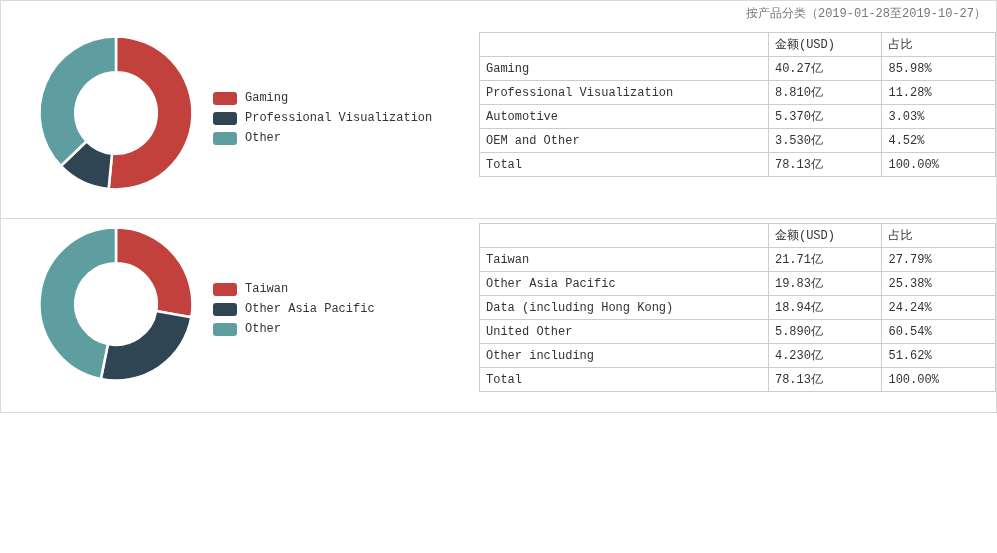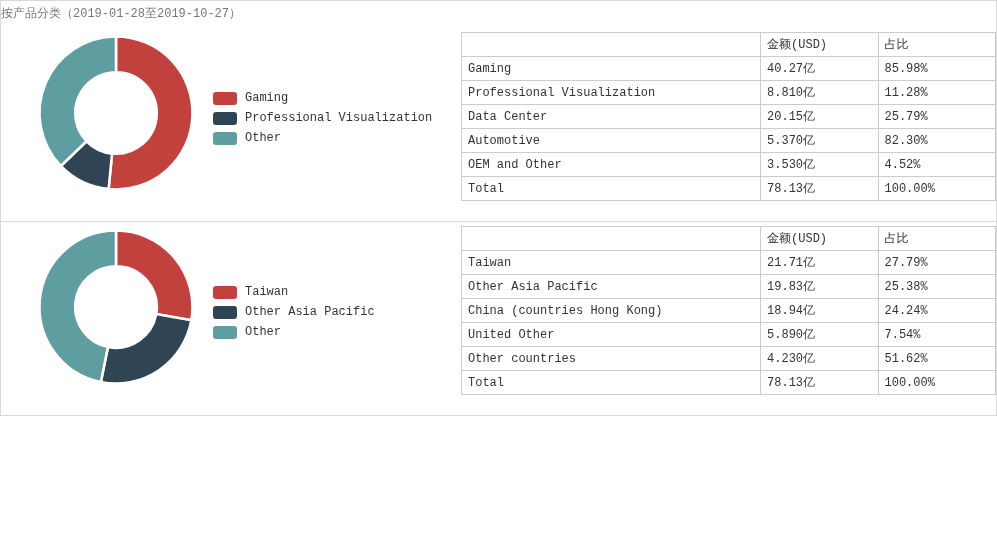--- a/index.html
+++ b/index.html
@@ -13,21 +13,21 @@
   }
   .panel {
     border: 1px solid #d9d9d9;
     padding: 0;
     position: relative;
   }
   .panel + .panel {
     border-top: none;
   }
   .panel-title {
-    text-align: left;
+    text-align: right;
     padding: 4px 10px 6px 0;
     color: #777;
     font-size: 12px;
   }
   .panel-body {
     display: flex;
     align-items: flex-start;
     padding: 0 0 20px 0;
   }
   .chart-area {
@@ -53,20 +53,21 @@
   }
   .legend-swatch {
     width: 24px;
     height: 13px;
     border-radius: 3px;
     margin-right: 8px;
   }
   .table-area {
     flex: 1;
     padding-top: 4px;
+    margin-left: 18px;
   }
   table {
     border-collapse: collapse;
     width: 100%;
   }
   th, td {
     border: 1px solid #ccc;
     padding: 3px 6px;
     text-align: left;
     font-weight: normal;
@@ -120,28 +121,23 @@
               <td>Gaming</td>
               <td>40.27亿</td>
               <td>85.98%</td>
             </tr>
             <tr>
               <td>Professional Visualization</td>
               <td>8.810亿</td>
               <td>11.28%</td>
             </tr>
             <tr>
-              <td>Data Center</td>
-              <td>20.15亿</td>
-              <td>25.79%</td>
-            </tr>
-            <tr>
               <td>Automotive</td>
               <td>5.370亿</td>
-              <td>82.30%</td>
+              <td>3.03%</td>
             </tr>
             <tr>
               <td>OEM and Other</td>
               <td>3.530亿</td>
               <td>4.52%</td>
             </tr>
             <tr>
               <td>Total</td>
               <td>78.13亿</td>
               <td>100.00%</td>
@@ -191,31 +187,31 @@
               <td>Taiwan</td>
               <td>21.71亿</td>
               <td>27.79%</td>
             </tr>
             <tr>
               <td>Other Asia Pacific</td>
               <td>19.83亿</td>
               <td>25.38%</td>
             </tr>
             <tr>
-              <td>China (countries Hong Kong)</td>
+              <td>Data (including Hong Kong)</td>
               <td>18.94亿</td>
               <td>24.24%</td>
             </tr>
             <tr>
               <td>United Other</td>
               <td>5.890亿</td>
-              <td>7.54%</td>
-            </tr>
-            <tr>
-              <td>Other countries</td>
+              <td>60.54%</td>
+            </tr>
+            <tr>
+              <td>Other including</td>
               <td>4.230亿</td>
               <td>51.62%</td>
             </tr>
             <tr>
               <td>Total</td>
               <td>78.13亿</td>
               <td>100.00%</td>
             </tr>
           </tbody>
       </table>

